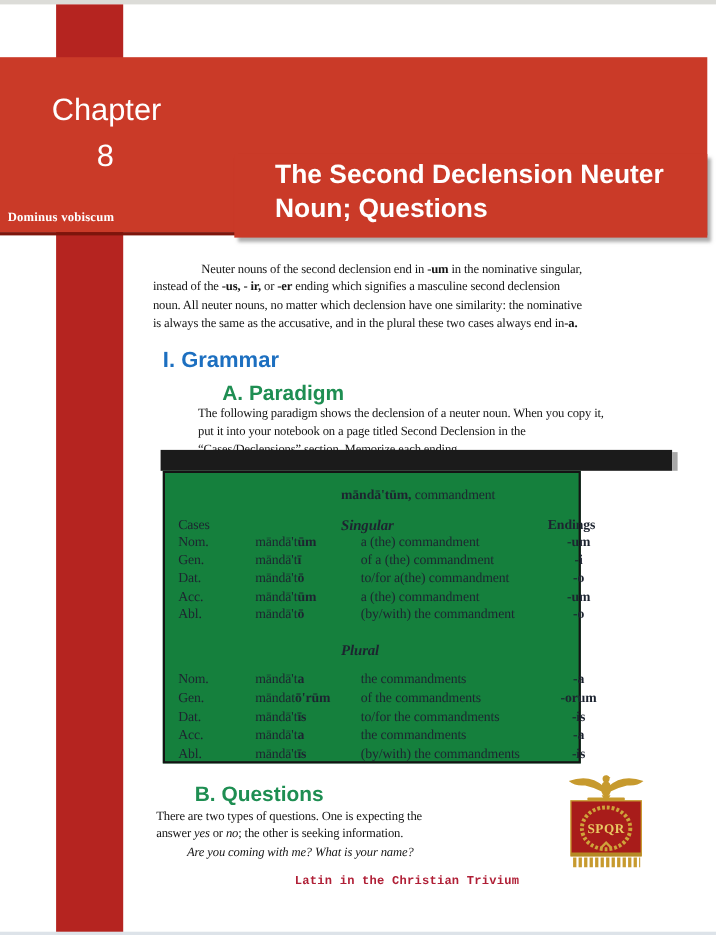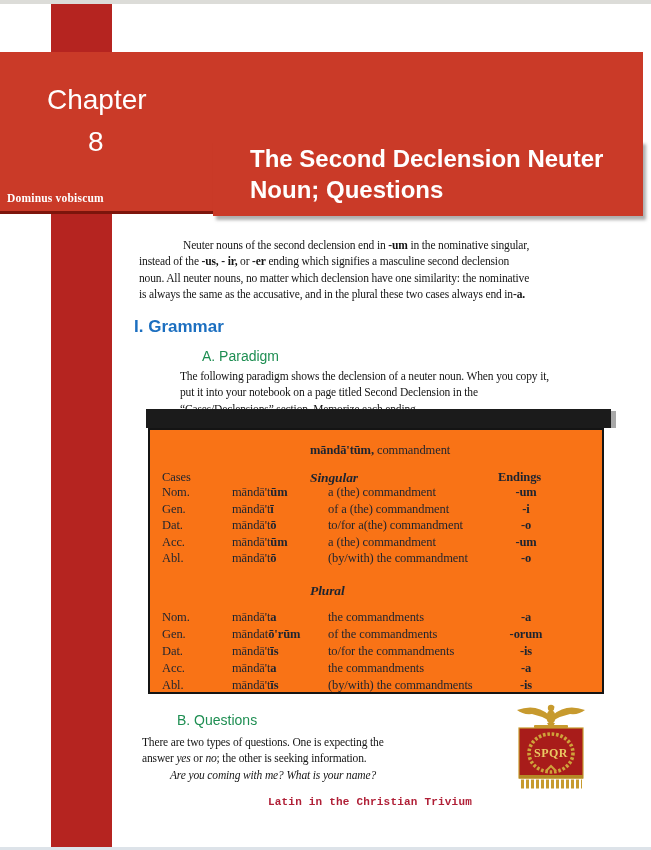--- a/index.html
+++ b/index.html
@@ -22,34 +22,34 @@
   .chapter-num{left:88px;top:126px;color:#ffffff;
                font-family:"Liberation Sans","DejaVu Sans",sans-serif;font-size:28px;line-height:32px;}
   .motto{left:7px;top:192px;color:#ffffff;font-weight:bold;font-size:11.5px;letter-spacing:0.2px;}
   .lesson-title{left:250px;top:143px;width:390px;color:#ffffff;font-weight:bold;
                 font-family:"Liberation Sans","DejaVu Sans",sans-serif;font-size:24px;line-height:31px;}
 
   
   .bodytext{font-size:11.5px;line-height:16.3px;color:#141414;letter-spacing:-0.15px;white-space:nowrap;}
   .intro{left:139px;top:237px;width:430px;}
   .indent{padding-left:44px;}
-  .h-blue{left:134px;top:317px;color:#1c6fc0;font-weight:bold;
-          font-family:"Liberation Sans","DejaVu Sans",sans-serif;font-size:17px;text-align:center;}
-  .h-green{color:#1e8e52;font-weight:normal;
-           font-family:"Liberation Sans","DejaVu Sans",sans-serif;font-size:14px;}
+  .h-blue{left:148px;top:317px;color:#1c6fc0;font-weight:bold;
+          font-family:"Liberation Sans","DejaVu Sans",sans-serif;font-size:20px;text-align:center;}
+  .h-green{color:#1e8e52;font-weight:bold;
+           font-family:"Liberation Sans","DejaVu Sans",sans-serif;font-size:19px;}
   .h-paradigm{left:202px;top:348px;}
   .h-questions{left:177px;top:712px;}
   .paradigm-para{left:156px;top:368px;width:450px;margin-left:24px;}
   .questions-para{left:142px;top:734px;width:330px;}
   .q-indent{padding-left:28px;}
 
   
   .table-topbar{left:146px;top:409px;width:465px;height:19px;background:#1b1b1b;}
   .table-topbar-shadow{left:611px;top:411px;width:5px;height:17px;background:#a8a8a8;}
-  .ptable{left:148px;top:428px;width:456px;height:266px;background:#f97316;
+  .ptable{left:148px;top:428px;width:380px;height:266px;background:#15803d;
           border:2px solid #141414;box-sizing:border-box;font-size:12.5px;color:#1d2430;
           letter-spacing:-0.1px;white-space:nowrap;}
   .ptable .abs{position:absolute;}
   .t-caption{left:160px;top:13px;}
   .t-col-cases{left:12px;top:40px;font-weight:normal;}
   .t-col-sing{left:160px;top:40px;font-weight:bold;font-style:italic;font-size:13.5px;}
   .t-col-end{left:348px;top:40px;font-weight:bold;}
   .t-plural{left:160px;top:153px;font-weight:bold;font-style:italic;font-size:13.5px;}
   .trow{left:0;width:460px;height:16px;}
   .c-case{position:absolute;left:12px;}

